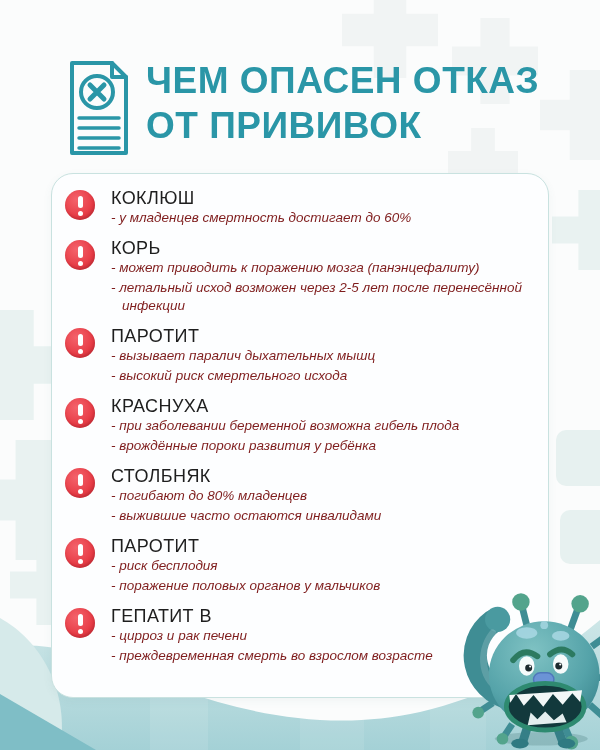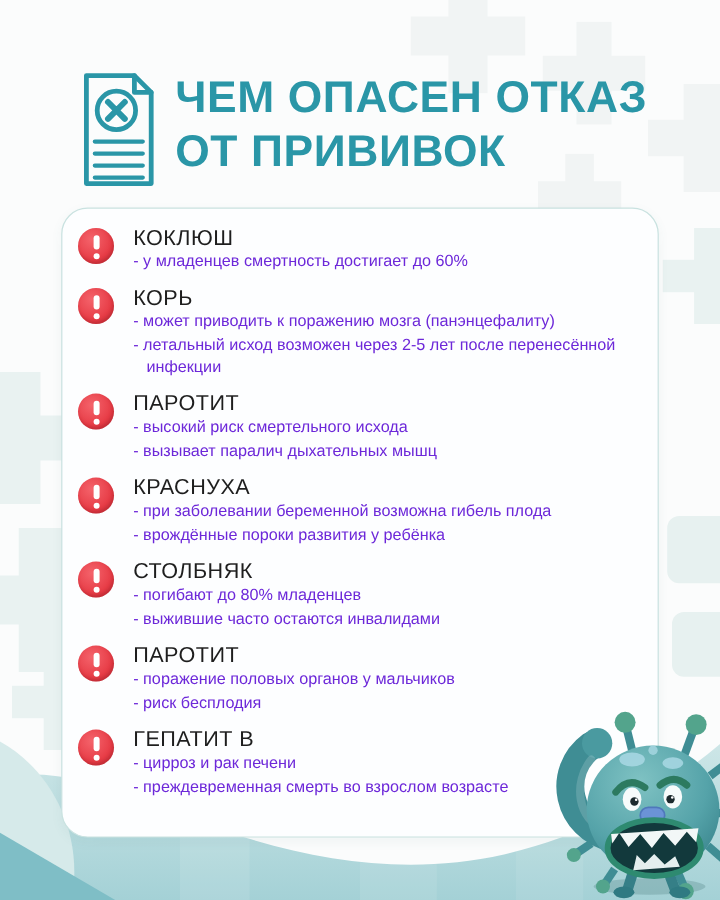--- a/index.html
+++ b/index.html
@@ -54,22 +54,22 @@
   .warn-icon::after{
     content:"";position:absolute;left:12.5px;top:20.5px;
     width:5px;height:5px;border-radius:50%;background:#fff;
   }
   .item-text{margin-left:16px;}
   .item-name{
     margin:0;font-size:18px;line-height:18px;font-weight:400;
     color:#1e1e1e;letter-spacing:.4px;
   }
   .point{
-    margin:2px 0 0 0;font-size:13.5px;line-height:18px;color:#6d28d9;
-    padding-left:11px;text-indent:-11px;max-width:420px;
+    margin:2px 0 0 0;font-size:13.5px;line-height:18px;color:#7f1d1d;
+    padding-left:11px;text-indent:-11px;max-width:420px;font-style:italic;
   }
   .mascot{position:absolute;left:452px;top:580px;width:165px;height:170px;}
 </style>
 </head>
 <body>
 
 <div class="stage">
 
   <div class="plus outline" style="left:342px;top:-18px;width:96px;height:96px;"></div>
   <div class="plus outline" style="left:452px;top:18px;width:86px;height:86px;"></div>
@@ -126,22 +126,22 @@
         <h3 class="item-name">КОРЬ</h3>
         <p class="point">- может приводить к поражению мозга (панэнцефалиту)</p>
         <p class="point">- летальный исход возможен через 2-5 лет после перенесённой инфекции</p>
       </div>
     </div>
 
     <div class="item">
       <span class="warn-icon"></span>
       <div class="item-text">
         <h3 class="item-name">ПАРОТИТ</h3>
+        <p class="point">- вызывает паралич дыхательных мышц</p>
         <p class="point">- высокий риск смертельного исхода</p>
-        <p class="point">- вызывает паралич дыхательных мышц</p>
       </div>
     </div>
 
     <div class="item">
       <span class="warn-icon"></span>
       <div class="item-text">
         <h3 class="item-name">КРАСНУХА</h3>
         <p class="point">- при заболевании беременной возможна гибель плода</p>
         <p class="point">- врождённые пороки развития у ребёнка</p>
       </div>
@@ -154,22 +154,22 @@
         <p class="point">- погибают до 80% младенцев</p>
         <p class="point">- выжившие часто остаются инвалидами</p>
       </div>
     </div>
 
 
     <div class="item">
       <span class="warn-icon"></span>
       <div class="item-text">
         <h3 class="item-name">ПАРОТИТ</h3>
+        <p class="point">- риск бесплодия</p>
         <p class="point">- поражение половых органов у мальчиков</p>
-        <p class="point">- риск бесплодия</p>
       </div>
     </div>
 
     <div class="item">
       <span class="warn-icon"></span>
       <div class="item-text">
         <h3 class="item-name">ГЕПАТИТ В</h3>
         <p class="point">- цирроз и рак печени</p>
         <p class="point">- преждевременная смерть во взрослом возрасте</p>
       </div>

